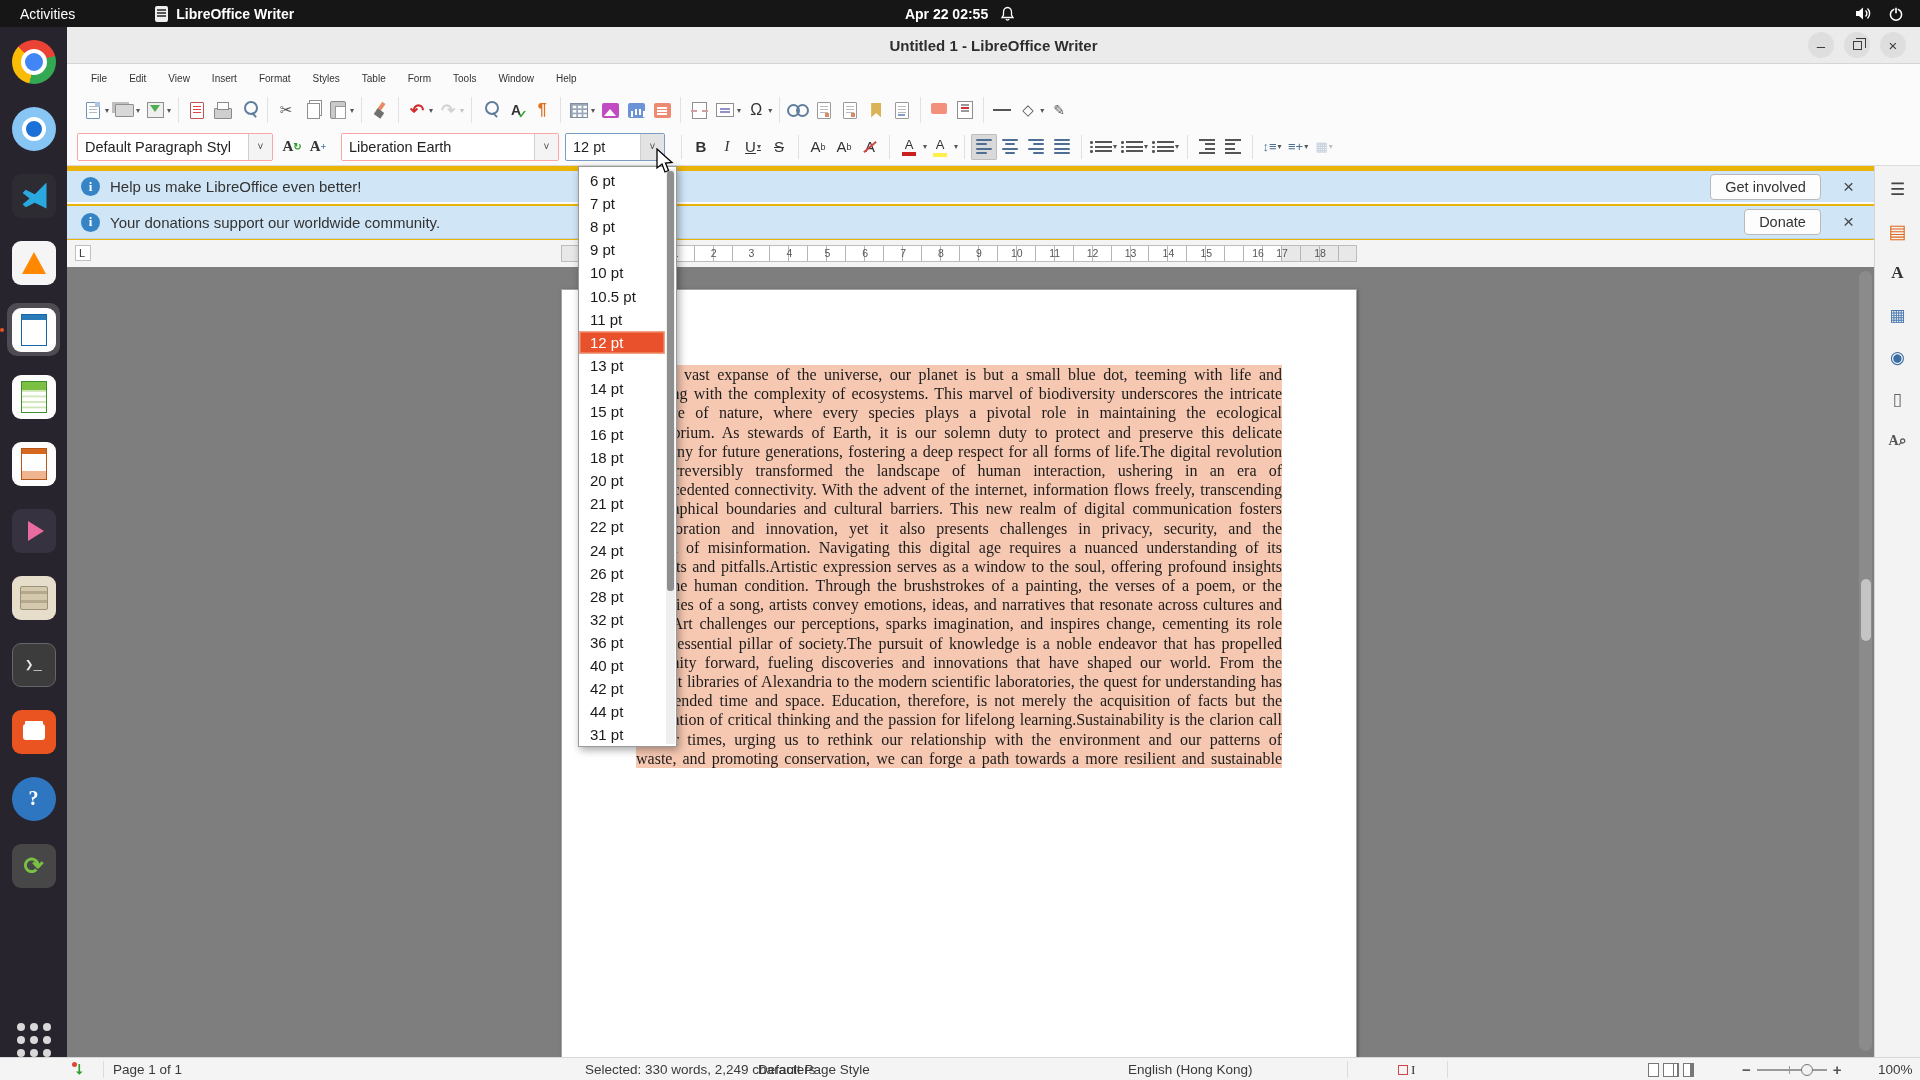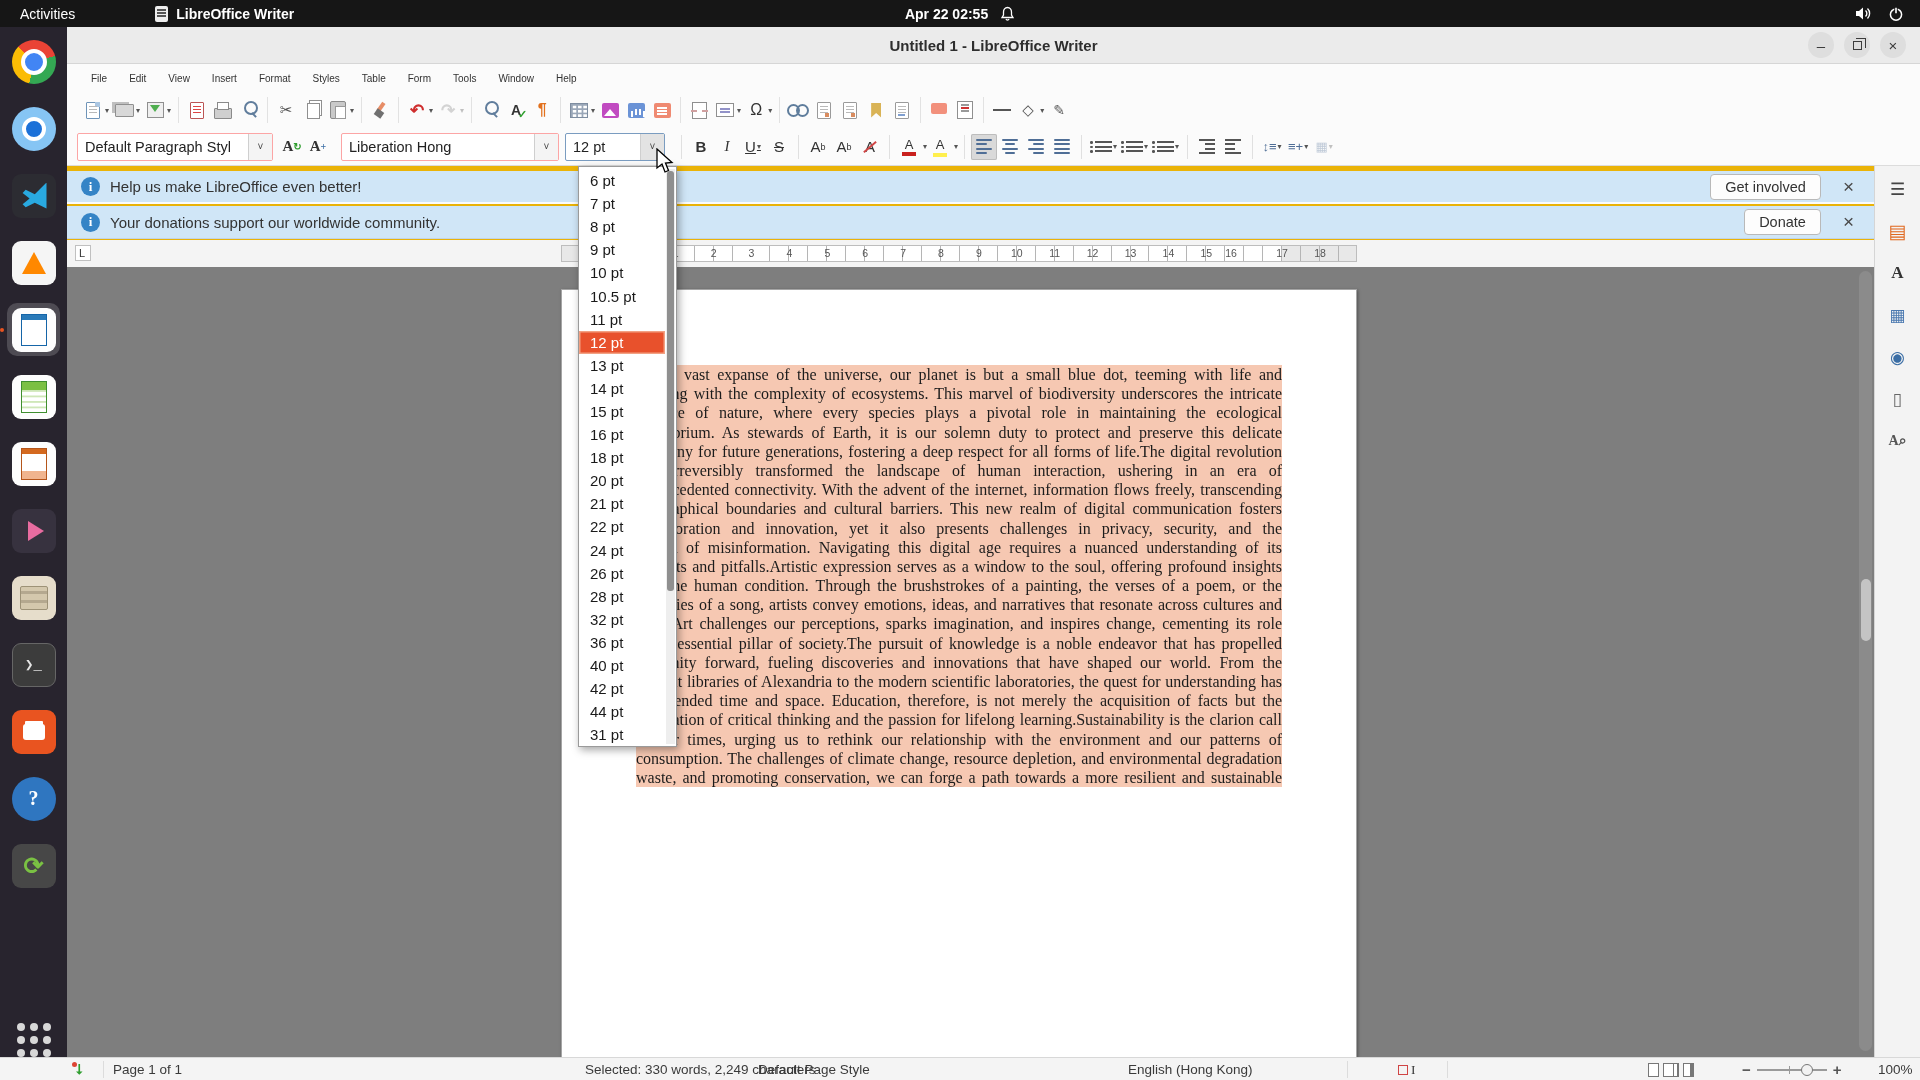--- a/index.html
+++ b/index.html
@@ -478,21 +478,21 @@
     </div>
 
   <div id="toolbar-format">
     <span class="combo" id="combo-style">
       <span class="cval">Default Paragraph Styl</span>
       <span class="cbtn">˅</span>
     </span>
     <span class="fbtn" style="font-family:'Liberation Serif',serif;font-weight:bold;">A<span style="color:#2f9e2f;font-size:10px;">↻</span></span>
     <span class="fbtn" style="font-family:'Liberation Serif',serif;font-weight:bold;">A<span style="color:#3b6ea5;font-size:10px;">+</span></span>
     <span class="combo" id="combo-font">
-      <span class="cval">Liberation Hong</span>
+      <span class="cval">Liberation Earth</span>
       <span class="cbtn">˅</span>
     </span>
     <span class="combo" id="combo-size">
       <span class="cval">12 pt</span>
       <span class="cbtn" style="background:#e3e3e3;">˅</span>
     </span>
     <span class="fdiv"></span>
     <span class="fbtn fb-b">B</span>
     <span class="fbtn fb-i">I</span>
     <span class="fbtn fb-u">
@@ -637,21 +637,21 @@
         <span class="rnum" style="left: 303.2px;">6</span>
         <span class="rnum" style="left: 341.1px;">7</span>
         <span class="rnum" style="left: 379px;">8</span>
         <span class="rnum" style="left: 416.9px;">9</span>
         <span class="rnum" style="left: 454.8px;">10</span>
         <span class="rnum" style="left: 492.7px;">11</span>
         <span class="rnum" style="left: 530.6px;">12</span>
         <span class="rnum" style="left: 568.5px;">13</span>
         <span class="rnum" style="left: 606.4px;">14</span>
         <span class="rnum" style="left: 644.3px;">15</span>
-        <span class="rnum" style="left: 669px;">16</span>
+        <span class="rnum" style="left: 696px;">16</span>
         <span class="rnum" style="left: 720.1px;">17</span>
         <span class="rnum" style="left: 758px;">18</span>
       </div>
   </div>
 
   <div id="docarea">
     <div id="page">
       <div id="textblock">
           <div class="doc-line">In the vast expanse of the universe, our planet is but a small blue dot, teeming with life and</div>
           <div class="doc-line">bustling with the complexity of ecosystems. This marvel of biodiversity underscores the intricate</div>
@@ -666,21 +666,20 @@
           <div class="doc-line">benefits and pitfalls.Artistic expression serves as a window to the soul, offering profound insights</div>
           <div class="doc-line">into the human condition. Through the brushstrokes of a painting, the verses of a poem, or the</div>
           <div class="doc-line">melodies of a song, artists convey emotions, ideas, and narratives that resonate across cultures and</div>
           <div class="doc-line">eras. Art challenges our perceptions, sparks imagination, and inspires change, cementing its role</div>
           <div class="doc-line">as an essential pillar of society.The pursuit of knowledge is a noble endeavor that has propelled</div>
           <div class="doc-line">humanity forward, fueling discoveries and innovations that have shaped our world. From the</div>
           <div class="doc-line">ancient libraries of Alexandria to the modern scientific laboratories, the quest for understanding has</div>
           <div class="doc-line">transcended time and space. Education, therefore, is not merely the acquisition of facts but the</div>
           <div class="doc-line">cultivation of critical thinking and the passion for lifelong learning.Sustainability is the clarion call</div>
           <div class="doc-line">of our times, urging us to rethink our relationship with the environment and our patterns of</div>
-          <div class="doc-line">consumption. The challenges of climate change, resource depletion, and environmental degradation</div>
           <div class="doc-line">waste, and promoting conservation, we can forge a path towards a more resilient and sustainable</div>
         </div>
     </div>
     <div id="vscroll">
       <div id="vthumb"></div>
     </div>
   </div>
 
   <div id="size-dropdown">
     <div id="dd-scroll">

